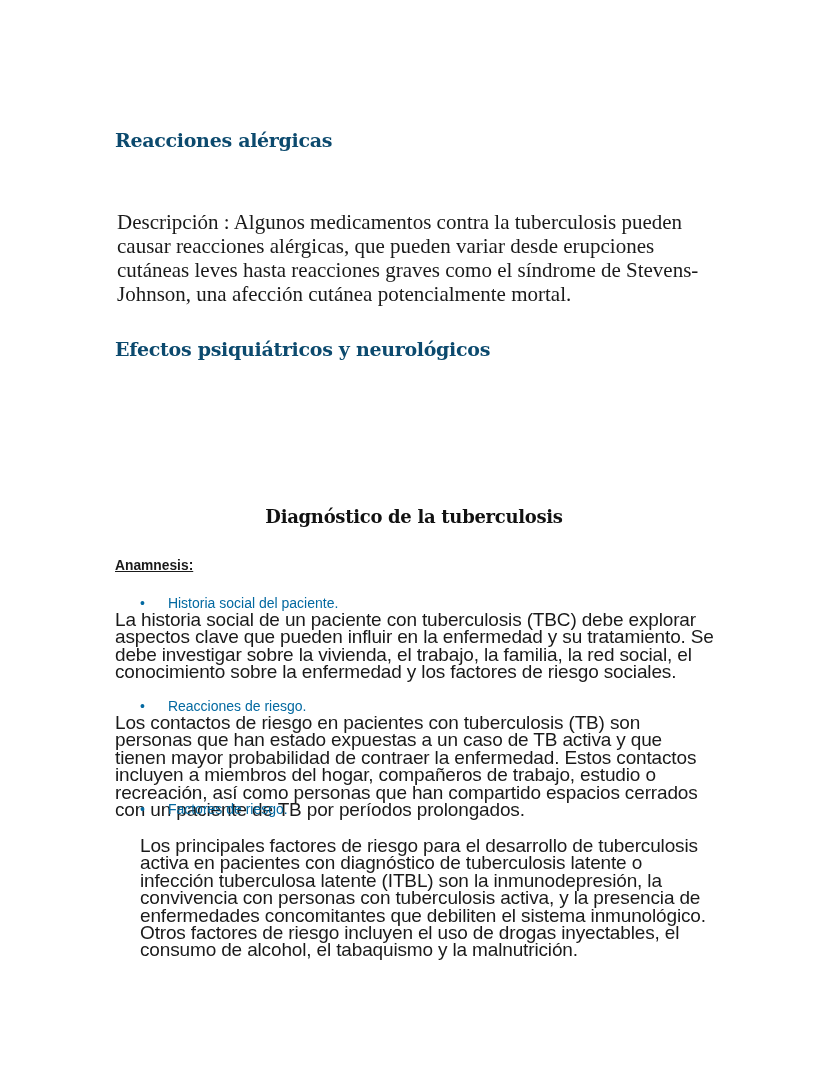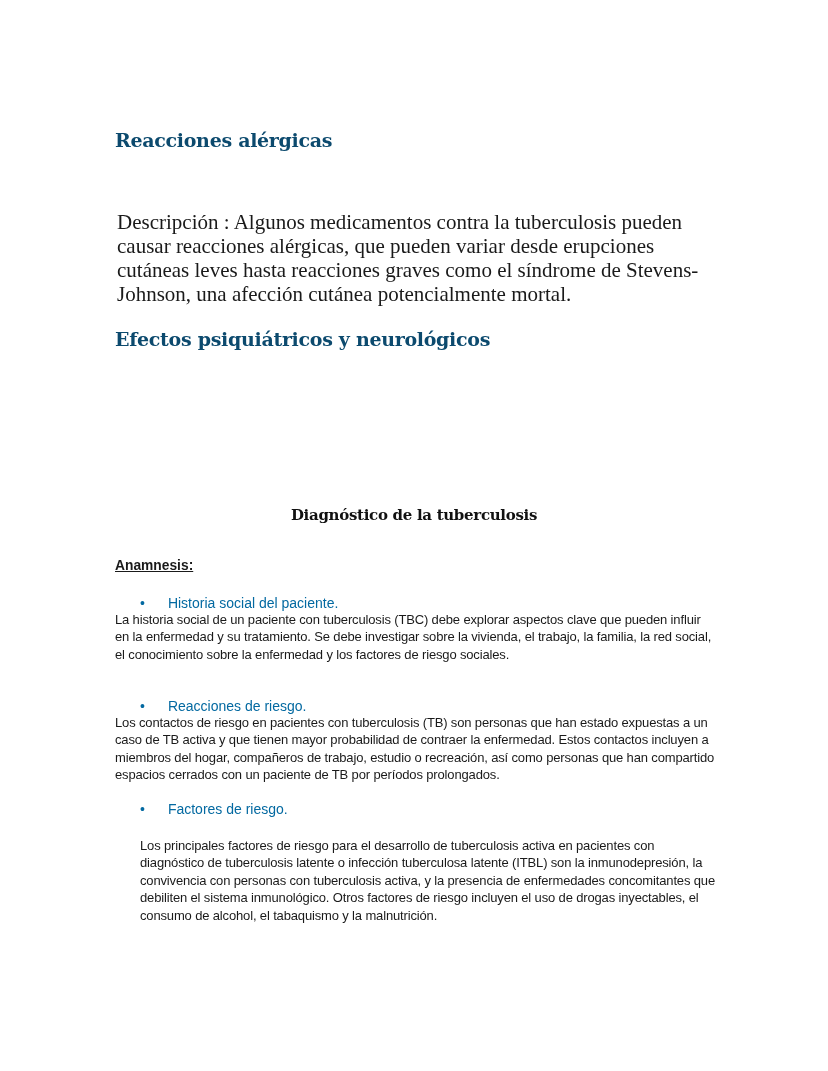--- a/index.html
+++ b/index.html
@@ -41,21 +41,21 @@
       color: #1a1a1a;
     }
     .center-title {
       position: absolute;
       left: 0;
       width: 828px;
       top: 506px;
       text-align: center;
       font-family: "DejaVu Serif", serif;
       font-weight: bold;
-      font-size: 15px;
+      font-size: 18px;
       letter-spacing: -0.3px;
       margin: 0;
       color: #111;
     }
     .subhead {
       position: absolute;
       left: 115px;
       top: 556px;
       font-family: "Liberation Sans", sans-serif;
       font-weight: bold;
@@ -75,37 +75,37 @@
       white-space: nowrap;
     }
     .bullet-dot {
       display: inline-block;
       width: 24px;
       font-size: 14px;
     }
     .para {
       position: absolute;
       font-family: "Liberation Sans", sans-serif;
-      font-size: 13px;
+      font-size: 19px;
       line-height: 17.4px;
       color: #1a1a1a;
       margin: 0;
       letter-spacing: -0.15px;
     }
   </style>
 </head>
 <body>
 
 <div class="page">
 
   <h2 class="h2" style="top:129px;">Reacciones alérgicas</h2>
 
   <p class="body-serif" style="top:199px; width:590px;">Descripción : Algunos medicamentos contra la tuberculosis pueden causar reacciones alérgicas, que pueden variar desde erupciones cutáneas leves hasta reacciones graves como el síndrome de Stevens-Johnson, una afección cutánea potencialmente mortal.</p>
 
-  <h2 class="h2" style="top:328px;">Efectos psiquiátricos y neurológicos</h2>
+  <h2 class="h2" style="top:338px;">Efectos psiquiátricos y neurológicos</h2>
 
 
   <h1 class="center-title">Diagnóstico de la tuberculosis</h1>
 
   <div class="subhead">Anamnesis:</div>
 
   <div class="bullet-line" style="left:140px; top:594px;">
     <span class="bullet-dot">•</span>
     <span>Historia social del paciente.</span>
   </div>

